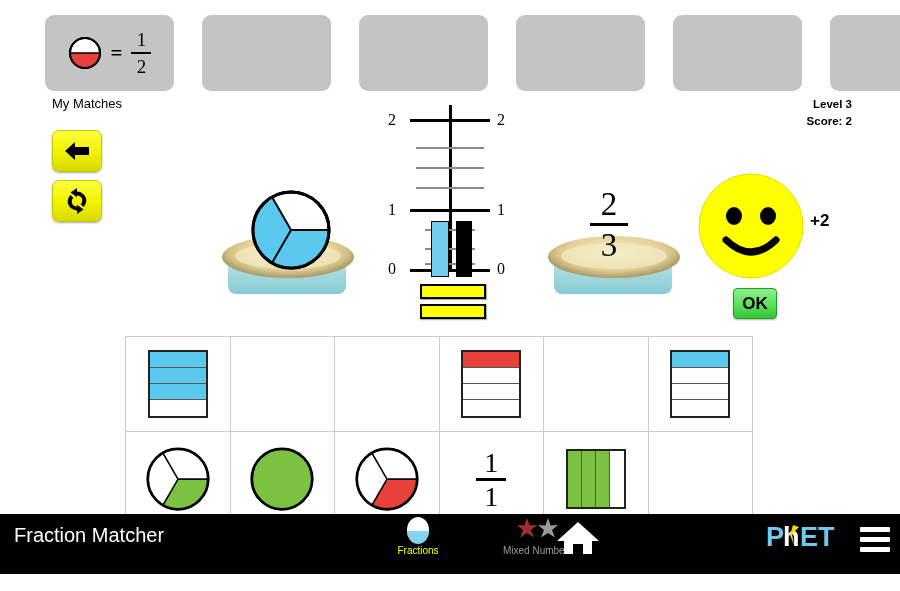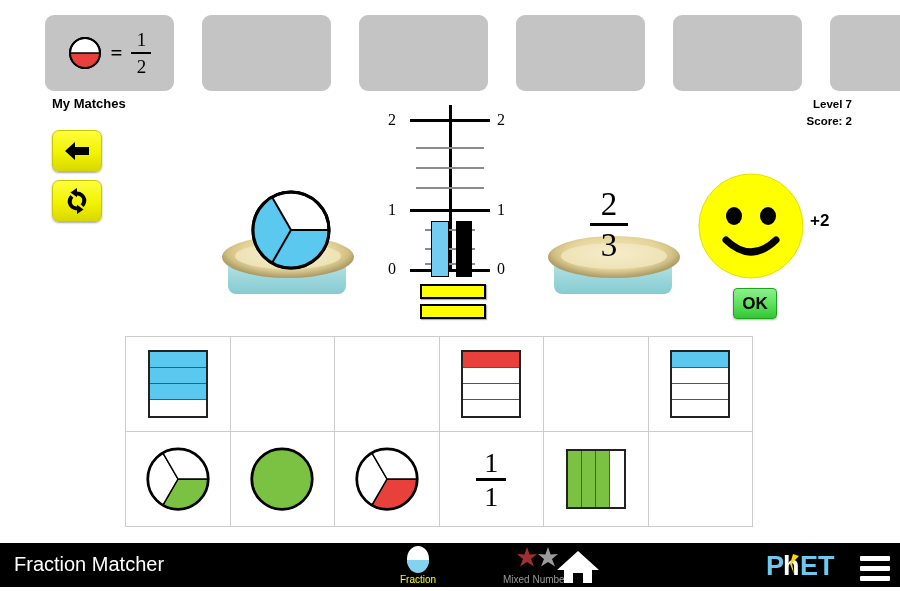--- a/index.html
+++ b/index.html
@@ -58,21 +58,21 @@
   }
   .frac .num { font-size: 19px; padding-bottom: 1px; }
   .frac .bar { width: 20px; height: 2px; background: #000; margin: 2px 0; }
   .frac .den { font-size: 19px; padding-top: 1px; }
 
   .my-matches {
     position: absolute;
     left: 52px;
     top: 96px;
     font-size: 13px;
-    font-weight: bold;
+    font-weight: normal;
     color: #000;
   }
 
   
   .level-info {
     position: absolute;
     right: 48px;
     top: 96px;
     text-align: right;
     font-size: 11.5px;
@@ -307,23 +307,23 @@
     text-align: center;
   }
   .frac-cell .num { font-size: 28px; line-height: 27px; }
   .frac-cell .bar { width: 30px; height: 3px; background:#000; margin: 2px auto; }
   .frac-cell .den { font-size: 28px; line-height: 27px; }
 
   
   .navbar {
     position: absolute;
     left: 0;
-    bottom: 4px;
+    bottom: 17px;
     width: 900px;
-    height: 44px;
+    height: 60px;
     background: #000000;
     display: flex;
     align-items: center;
   }
   .nav-title {
     position: absolute;
     left: 14px;
     top: 10px;
     color: #ffffff;
     font-size: 20px;
@@ -405,21 +405,21 @@
     <div class="match-box"></div>
     <div class="match-box"></div>
     <div class="match-box"></div>
     <div class="match-box"></div>
     <div class="match-box"></div>
   </div>
 
   <div class="my-matches">My Matches</div>
 
   <div class="level-info">
-    <div>Level 7</div>
+    <div>Level 3</div>
     <div>Score: 2</div>
   </div>
 
   <div class="side-buttons">
     <div class="ybtn">
       <svg width="28" height="22" viewBox="0 0 28 22">
         <path d="M 12 2 L 12 7 L 26 7 L 26 15 L 12 15 L 12 20 L 2 11 Z" fill="#000"></path>
       </svg>
     </div>
     <div class="ybtn">
@@ -569,21 +569,21 @@
 
   <div class="navbar">
     <div class="nav-title">Fraction Matcher</div>
 
     <div class="nav-tabs">
       <div class="nav-tab active">
         <svg width="28" height="28" viewBox="0 0 28 28">
           <ellipse cx="14" cy="14" rx="11" ry="13" fill="#ffffff"></ellipse>
           <path d="M 3 15 A 11 13 0 0 0 25 15 Z" fill="#84d3ee"></path>
         </svg>
-        <span class="tab-label">Fraction</span>
+        <span class="tab-label">Fractions</span>
       </div>
 
       <div class="nav-tab">
         <svg width="48" height="28" viewBox="0 0 48 28">
           <path d="M 13 2 L 15.6 9.4 L 23 9 L 17 14 L 20 21.5 L 13 17 L 6 21.5 L 9 14 L 3 9 L 10.4 9.4 Z" fill="#a03030"></path>
           <path d="M 34 2 L 36.6 9.4 L 44 9 L 38 14 L 41 21.5 L 34 17 L 27 21.5 L 30 14 L 24 9 L 31.4 9.4 Z" fill="#9b9b9b"></path>
         </svg>
         <span class="tab-label">Mixed Numbers</span>
       </div>
     </div>

